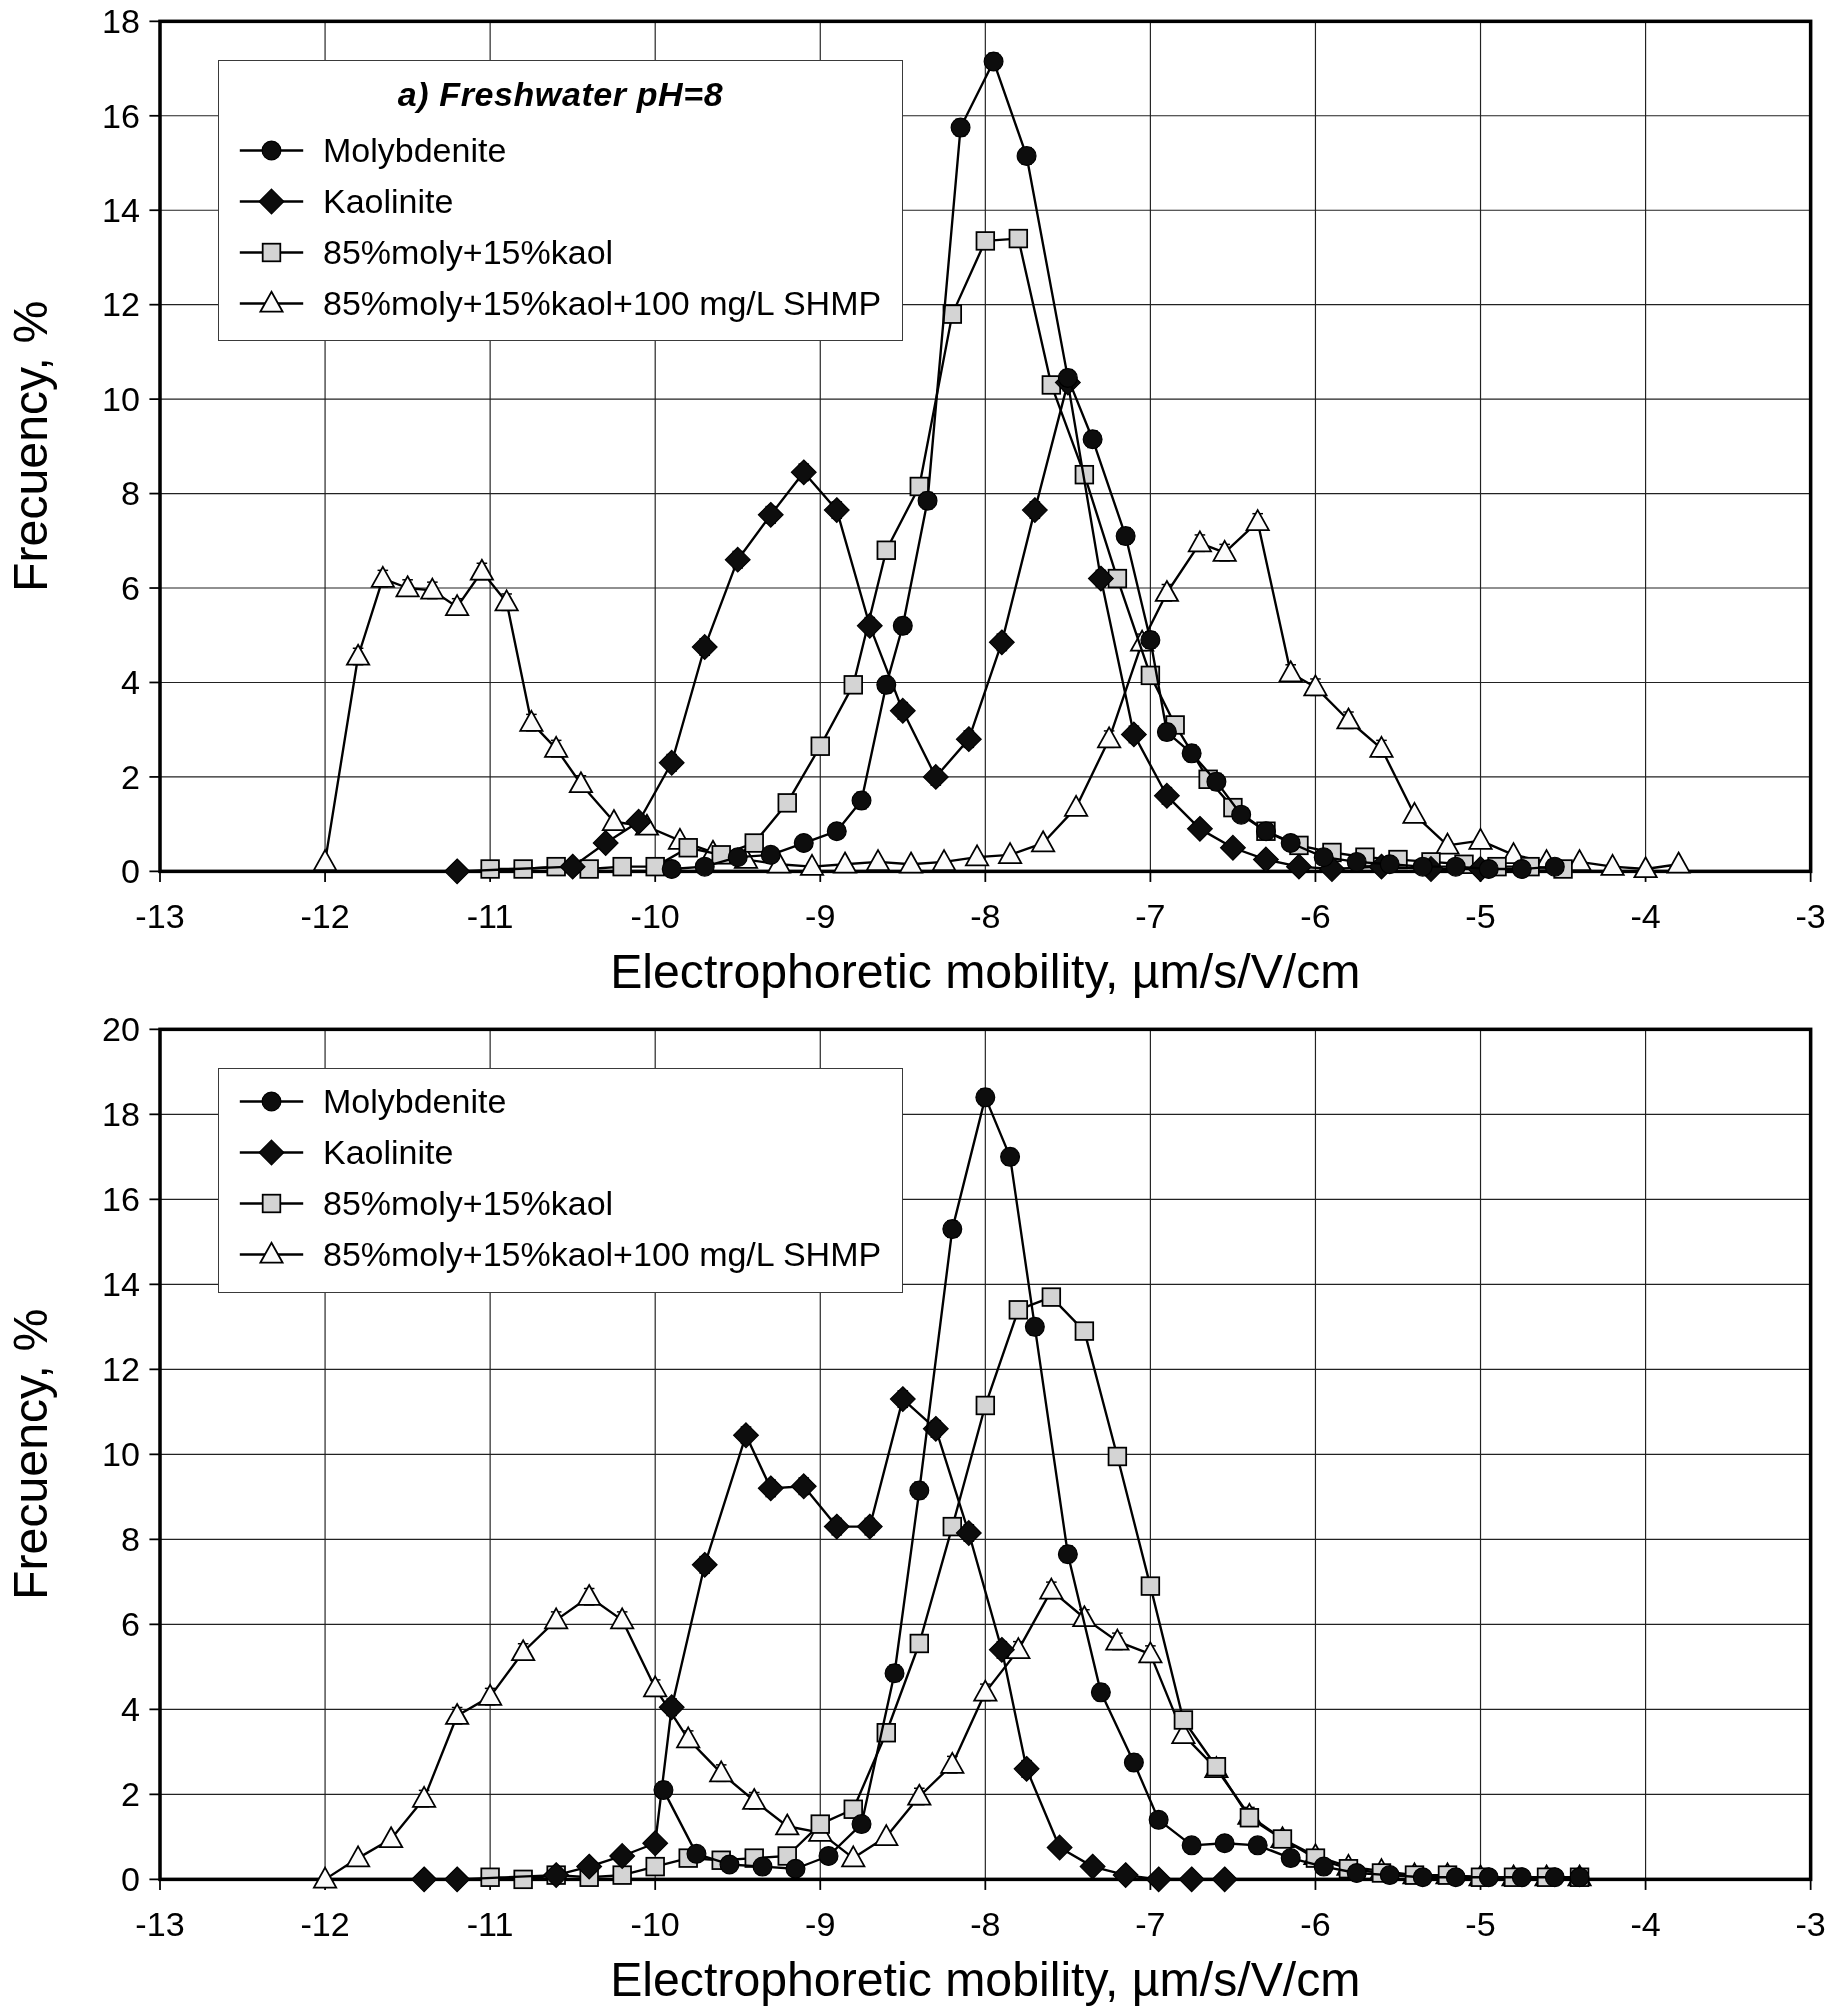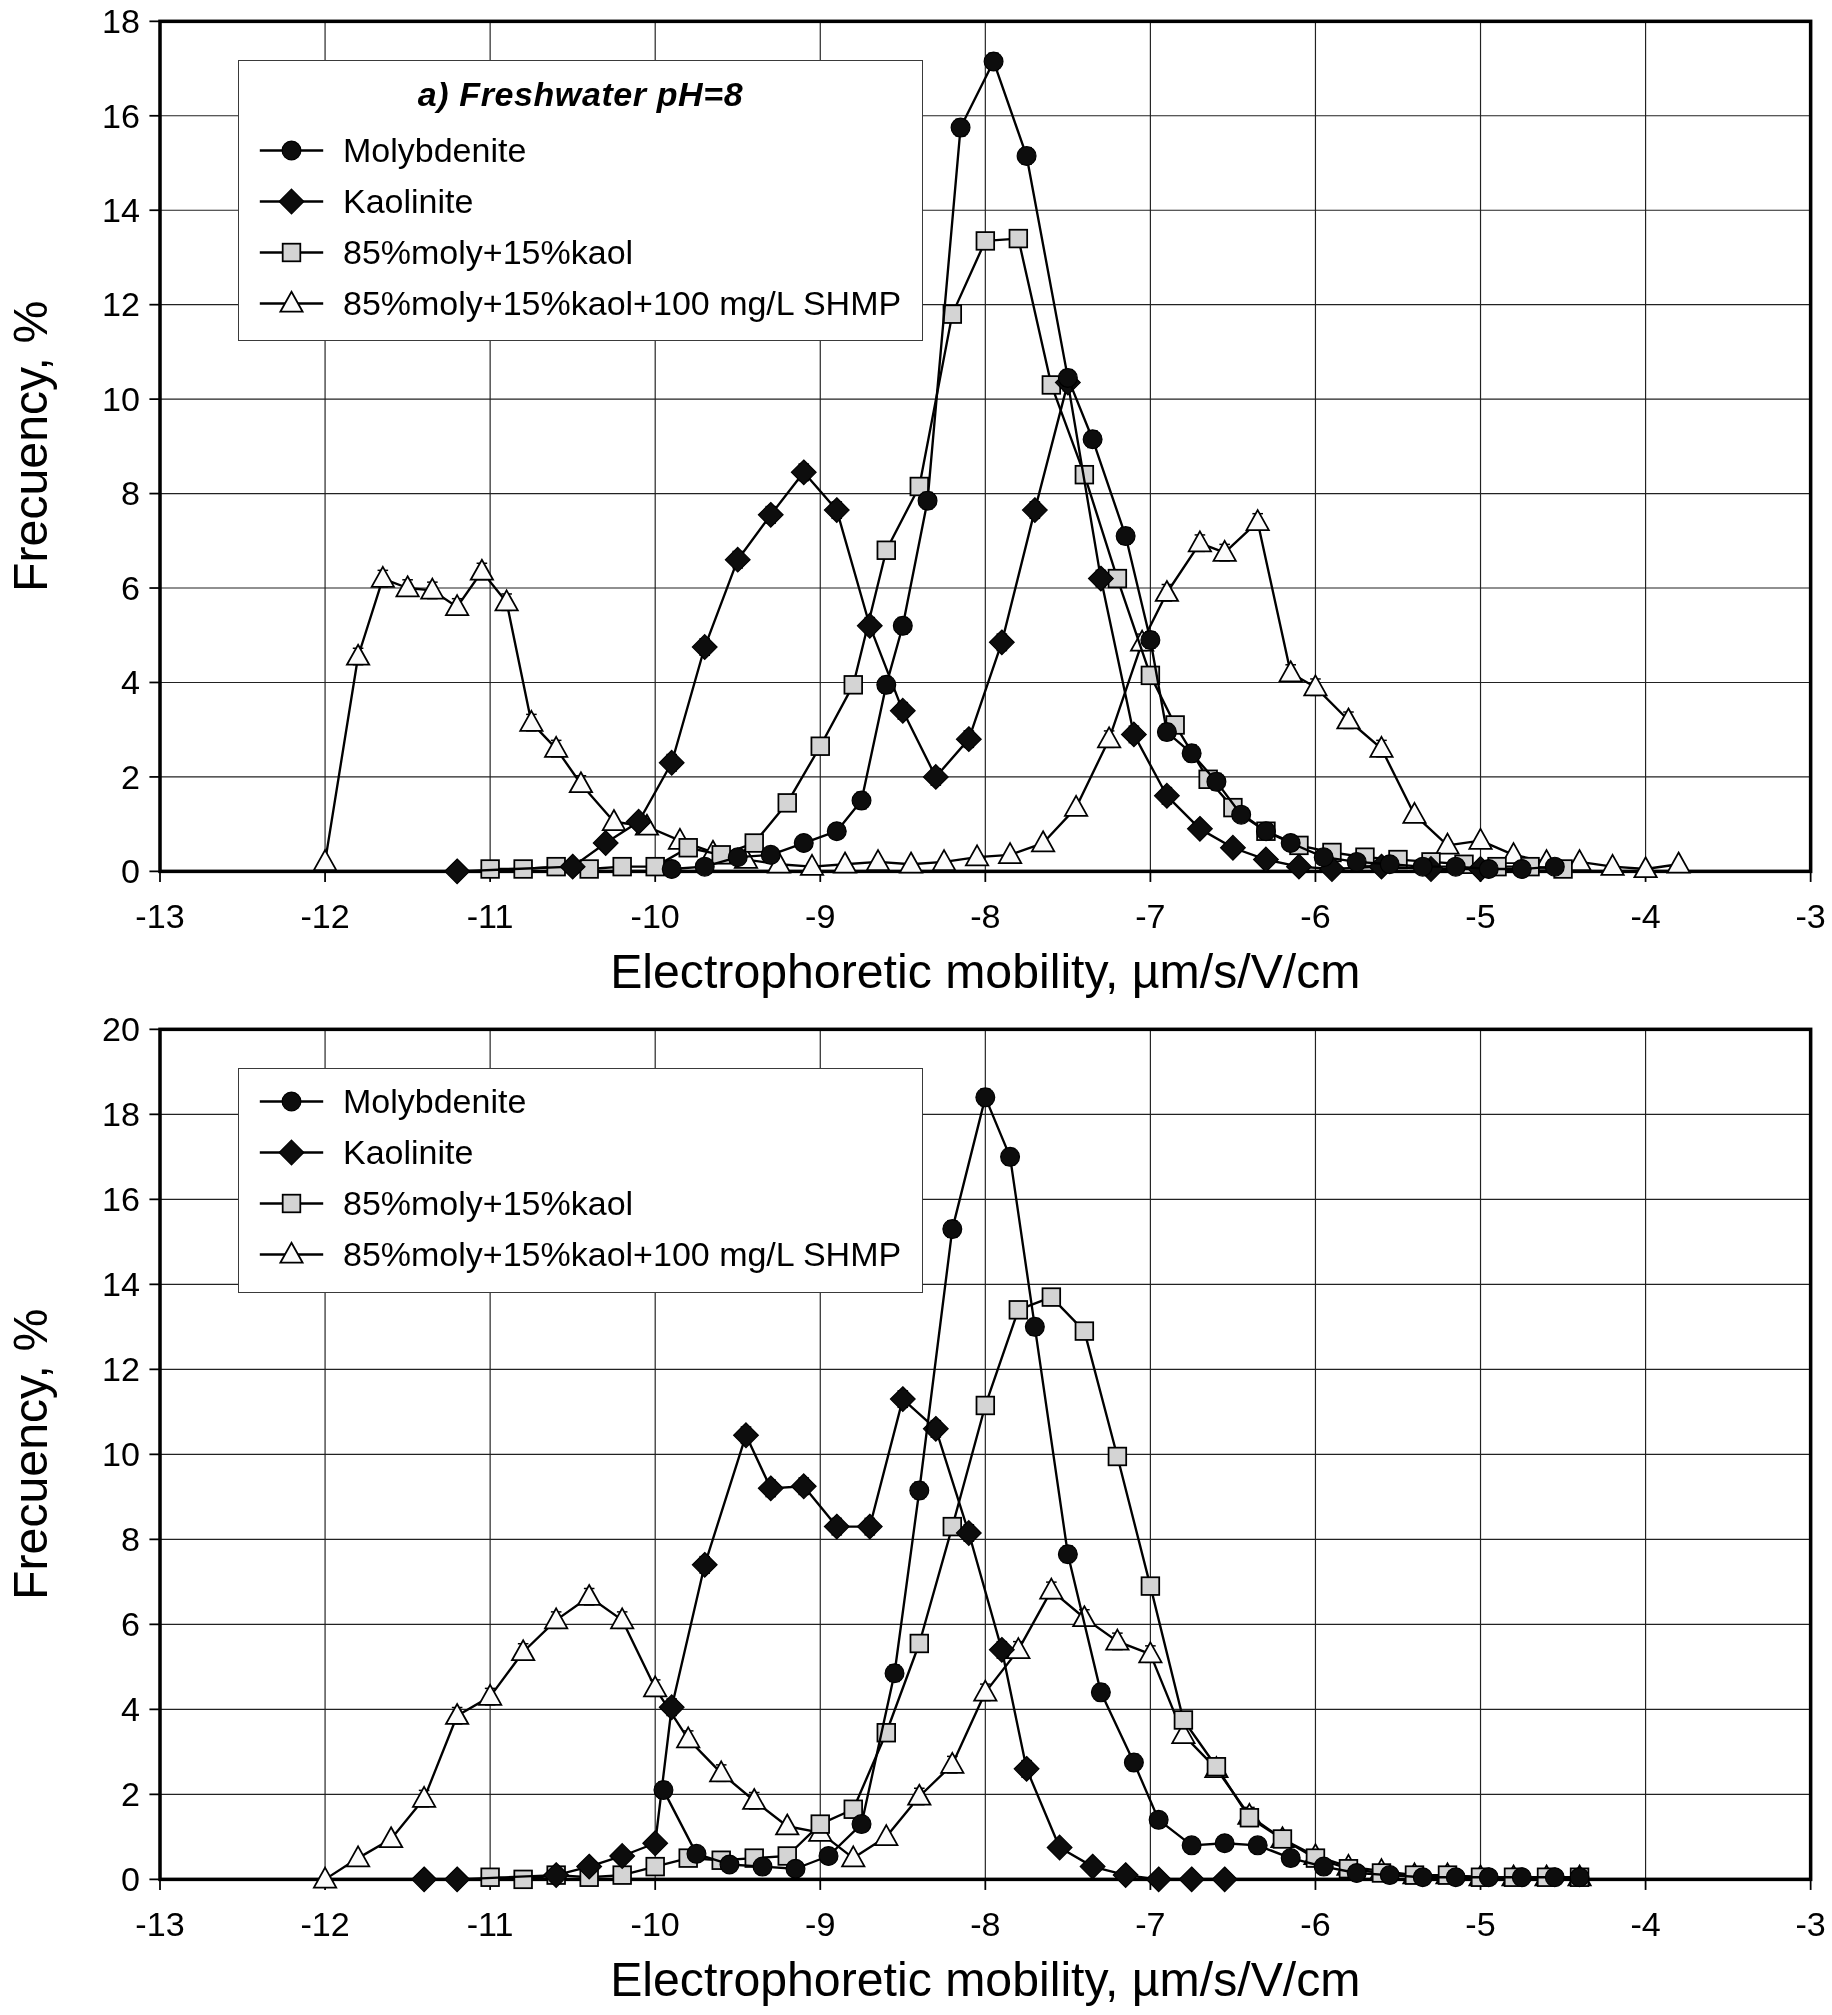--- a/index.html
+++ b/index.html
@@ -1,21 +1,21 @@
 <!DOCTYPE html>
 <html style="font-size:9.4px"><head>
 <meta charset="utf-8">
 <style>
   html,body{margin:0;padding:0;background:#ffffff;}
   body{width:1833px;height:2015px;font-family:"Liberation Sans",sans-serif;color:#000;}
   .page{width:1833px;height:2015px;background:#fff;}
   figure.chart{position:relative;width:1833px;height:1008px;margin:0;padding:0;}
   .plot-host{position:absolute;left:0;top:0;width:1833px;height:1008px;}
   .plot-host svg{display:block;width:1833px;height:1008px;}
-  .legend{position:absolute;left:238px;top:60px;width:685px;border:1.8px solid #3a3a3a;
+  .legend{position:absolute;left:218px;top:60px;width:685px;border:1.8px solid #3a3a3a;
           background:#ffffff;padding:7px 16.5px 11.8px 16.5px;box-sizing:border-box;z-index:5;}
   .legend-title{text-align:center;font-weight:bold;font-style:italic;font-size:34px;
                 padding:7px 0 10.6px 0;letter-spacing:0.6px;}
   .legend-item{display:flex;align-items:center;gap:16.5px;height:51px;text-align:right;}
   .legend-item svg{flex:0 0 auto;display:block;}
   .legend-label{font-size:34px;white-space:nowrap;}
 </style>
 </head>
 <body>
 

